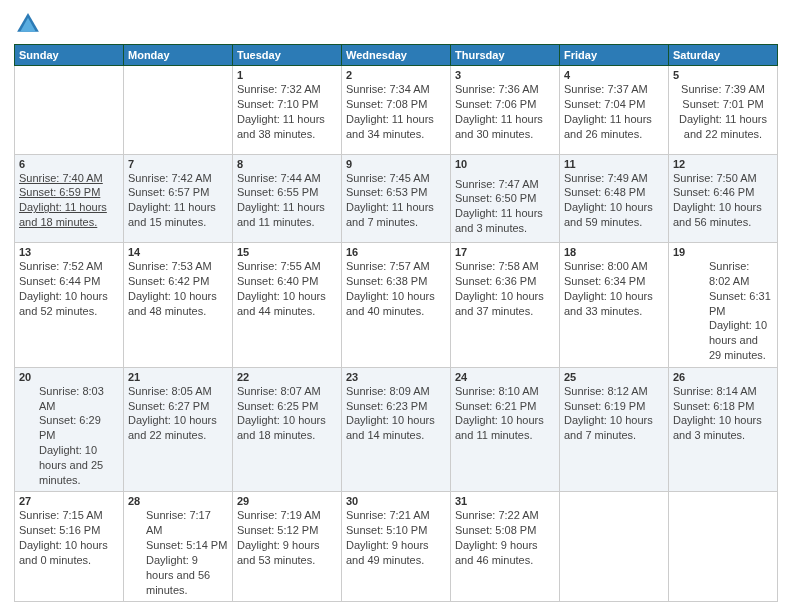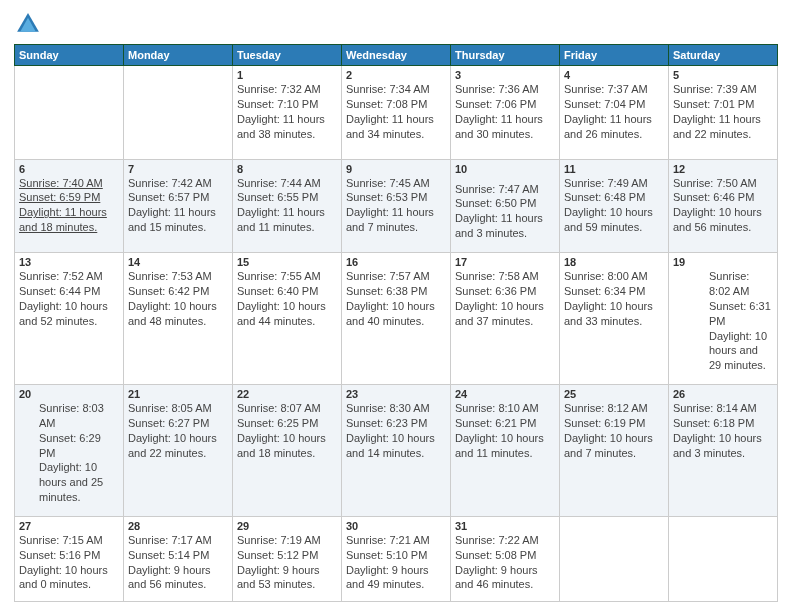--- a/index.html
+++ b/index.html
@@ -158,21 +158,21 @@
 Daylight: 11 hours and 30 minutes.</div>
           </td>
           <td>
             <div class="day-number">4</div>
             <div class="day-info" style="white-space: pre-line;">Sunrise: 7:37 AM
 Sunset: 7:04 PM
 Daylight: 11 hours and 26 minutes.</div>
           </td>
           <td>
             <div class="day-number">5</div>
-            <div class="day-info" style="white-space: pre-line;">Sunrise: 7:39 AM
+            <div class="day-info" style="white-space: pre-line; text-align: center;">Sunrise: 7:39 AM
 Sunset: 7:01 PM
 Daylight: 11 hours and 22 minutes.</div>
           </td>
         </tr>
         <tr class="row-stripe">
           <td>
             <div class="day-number">6</div>
             <div class="day-info" style="white-space: pre-line; text-decoration: underline;">Sunrise: 7:40 AM
 Sunset: 6:59 PM
 Daylight: 11 hours and 18 minutes.</div>
@@ -272,21 +272,21 @@
 Daylight: 10 hours and 22 minutes.</div>
           </td>
           <td>
             <div class="day-number">22</div>
             <div class="day-info" style="white-space: pre-line;">Sunrise: 8:07 AM
 Sunset: 6:25 PM
 Daylight: 10 hours and 18 minutes.</div>
           </td>
           <td>
             <div class="day-number">23</div>
-            <div class="day-info" style="white-space: pre-line;">Sunrise: 8:30 AM
+            <div class="day-info" style="white-space: pre-line;">Sunrise: 8:09 AM
 Sunset: 6:23 PM
 Daylight: 10 hours and 14 minutes.</div>
           </td>
           <td>
             <div class="day-number">24</div>
             <div class="day-info" style="white-space: pre-line;">Sunrise: 8:10 AM
 Sunset: 6:21 PM
 Daylight: 10 hours and 11 minutes.</div>
           </td>
           <td>
@@ -304,21 +304,21 @@
         </tr>
         <tr>
           <td>
             <div class="day-number">27</div>
             <div class="day-info" style="white-space: pre-line;">Sunrise: 7:15 AM
 Sunset: 5:16 PM
 Daylight: 10 hours and 0 minutes.</div>
           </td>
           <td>
             <div class="day-number">28</div>
-            <div class="day-info" style="white-space: pre-line;">Sunrise: 7:17 AM
+            <div class="day-info" style="white-space: pre-line; margin-left: 18px;">Sunrise: 7:17 AM
 Sunset: 5:14 PM
 Daylight: 9 hours and 56 minutes.</div>
           </td>
           <td>
             <div class="day-number">29</div>
             <div class="day-info" style="white-space: pre-line;">Sunrise: 7:19 AM
 Sunset: 5:12 PM
 Daylight: 9 hours and 53 minutes.</div>
           </td>
           <td>

